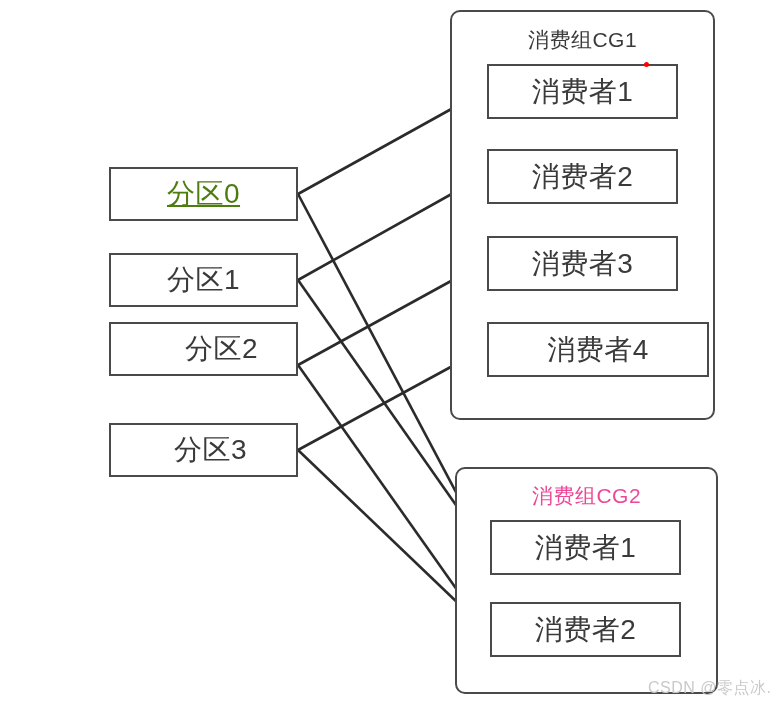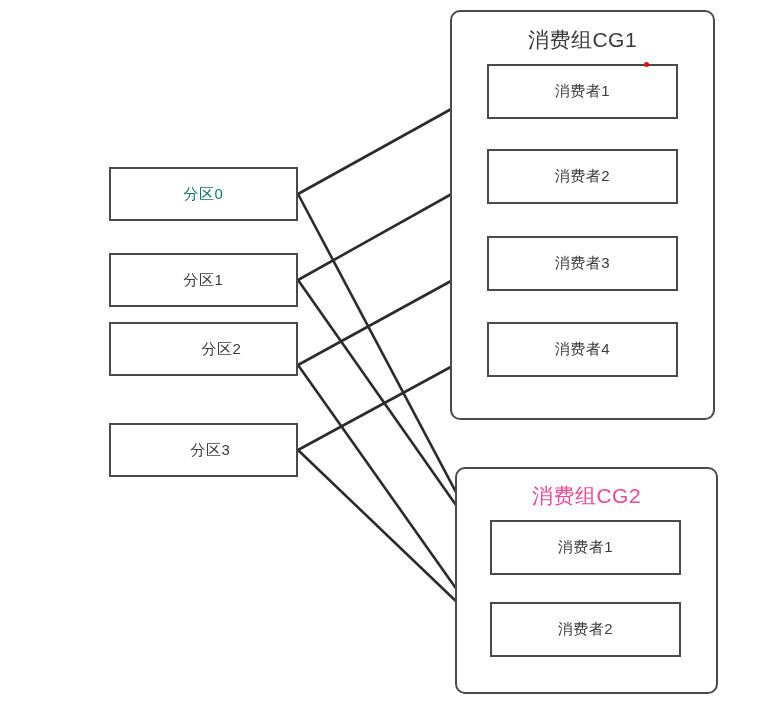--- a/index.html
+++ b/index.html
@@ -40,21 +40,21 @@
   .item-box {
     position: absolute;
     background: #ffffff;
     border: 2.5px solid #4a4a4a;
     box-sizing: border-box;
     display: flex;
     align-items: center;
     justify-content: center;
   }
   .item-label {
-    font-size: 15px;
+    font-size: 28px;
     color: #3a3a3a;
     letter-spacing: 0.5px;
     white-space: nowrap;
   }
   #edge-layer {
     position: absolute;
     left: 0;
     top: 0;
     width: 780px;
     height: 704px;
@@ -94,21 +94,21 @@
         <line x1="298" y1="194" x2="484" y2="545" stroke="#2b2b2b" stroke-width="2.6" marker-end="url(#arrowhead)"></line>
         <line x1="298" y1="280" x2="484" y2="545" stroke="#2b2b2b" stroke-width="2.6" marker-end="url(#arrowhead)"></line>
         <line x1="298" y1="365" x2="484" y2="628" stroke="#2b2b2b" stroke-width="2.6" marker-end="url(#arrowhead)"></line>
         <line x1="298" y1="450" x2="484" y2="628" stroke="#2b2b2b" stroke-width="2.6" marker-end="url(#arrowhead)"></line>
       </g>
   </svg>
 
 
   <div id="partitions-layer">
       <div class="item-box" style="left: 109px; top: 167px; width: 189px; height: 54px; border-color: rgb(74, 74, 74);">
-        <span class="item-label" style="color: #0f766e;">分区0</span>
+        <span class="item-label" style="color: #4d7c0f; text-decoration: underline;">分区0</span>
       </div>
       <div class="item-box" style="left: 109px; top: 253px; width: 189px; height: 54px; border-color: rgb(74, 74, 74);">
         <span class="item-label" style="color: rgb(58, 58, 58);">分区1</span>
       </div>
       <div class="item-box" style="left: 109px; top: 322px; width: 189px; height: 54px; border-color: rgb(74, 74, 74); padding-left: 36px;">
         <span class="item-label" style="color: rgb(58, 58, 58);">分区2</span>
       </div>
       <div class="item-box" style="left: 109px; top: 423px; width: 189px; height: 54px; border-color: rgb(74, 74, 74); padding-left: 14px;">
         <span class="item-label" style="color: rgb(58, 58, 58);">分区3</span>
       </div>
@@ -120,28 +120,29 @@
       </div>
       <div class="item-box" style="left: 487px; top: 64px; width: 191px; height: 55px; border-color: rgb(74, 74, 74);">
         <span class="item-label" style="color: rgb(58, 58, 58);">消费者1</span>
       </div>
       <div class="item-box" style="left: 487px; top: 149px; width: 191px; height: 55px; border-color: rgb(74, 74, 74);">
         <span class="item-label" style="color: rgb(58, 58, 58);">消费者2</span>
       </div>
       <div class="item-box" style="left: 487px; top: 236px; width: 191px; height: 55px; border-color: rgb(74, 74, 74);">
         <span class="item-label" style="color: rgb(58, 58, 58);">消费者3</span>
       </div>
-      <div class="item-box" style="left: 487px; top: 322px; width: 191px; height: 55px; border-color: rgb(74, 74, 74);">
+      <div class="item-box" style="left: 487px; top: 322px; width: 222px; height: 55px; border-color: rgb(74, 74, 74);">
         <span class="item-label" style="color: rgb(58, 58, 58);">消费者4</span>
       </div>
       <div class="container-box" style="left: 455px; top: 467px; width: 263px; height: 227px; border-color: rgb(74, 74, 74);">
         <div class="container-title" style="top: 13px; color: #ec4899;">消费组CG2</div>
       </div>
       <div class="item-box" style="left: 490px; top: 520px; width: 191px; height: 55px; border-color: rgb(74, 74, 74);">
         <span class="item-label" style="color: rgb(58, 58, 58);">消费者1</span>
       </div>
       <div class="item-box" style="left: 490px; top: 602px; width: 191px; height: 55px; border-color: rgb(74, 74, 74);">
         <span class="item-label" style="color: rgb(58, 58, 58);">消费者2</span>
       </div>
     </div>
 
+  <div class="watermark" id="watermark" style="left: 648px; top: 678px; color: rgb(201, 201, 201);">CSDN @零点冰.</div>
 <div class="red-dot" style="left: 644px; top: 62px; background: rgb(255, 0, 0);"></div>
   </div>
 
 </body></html>

